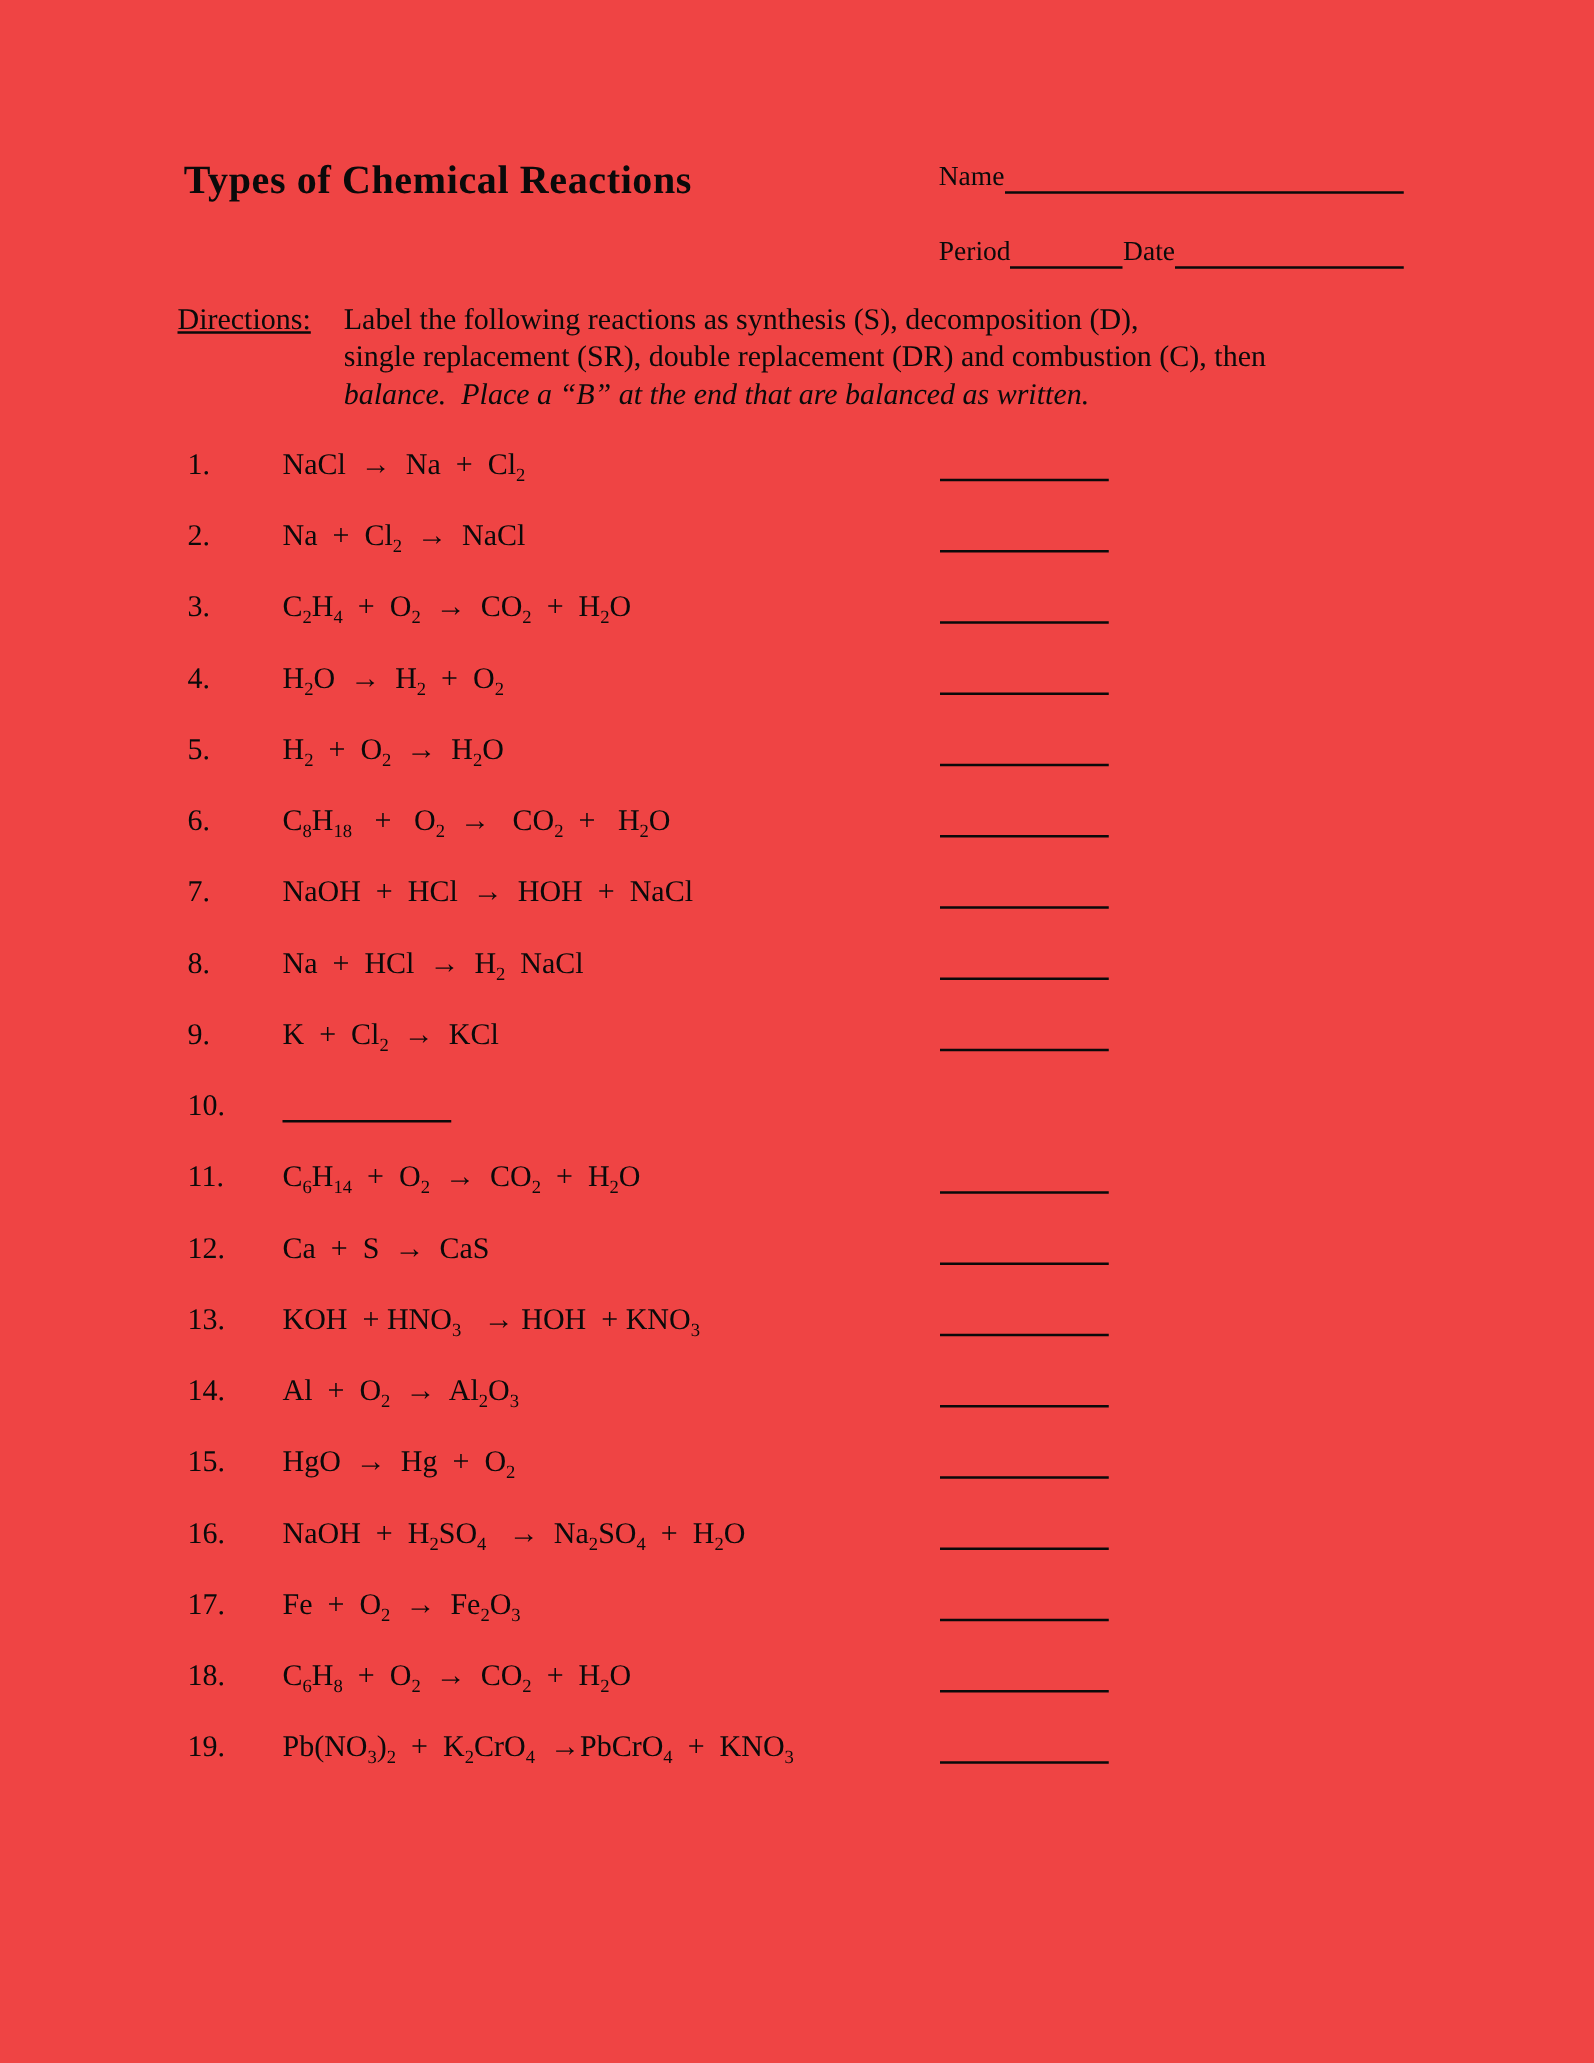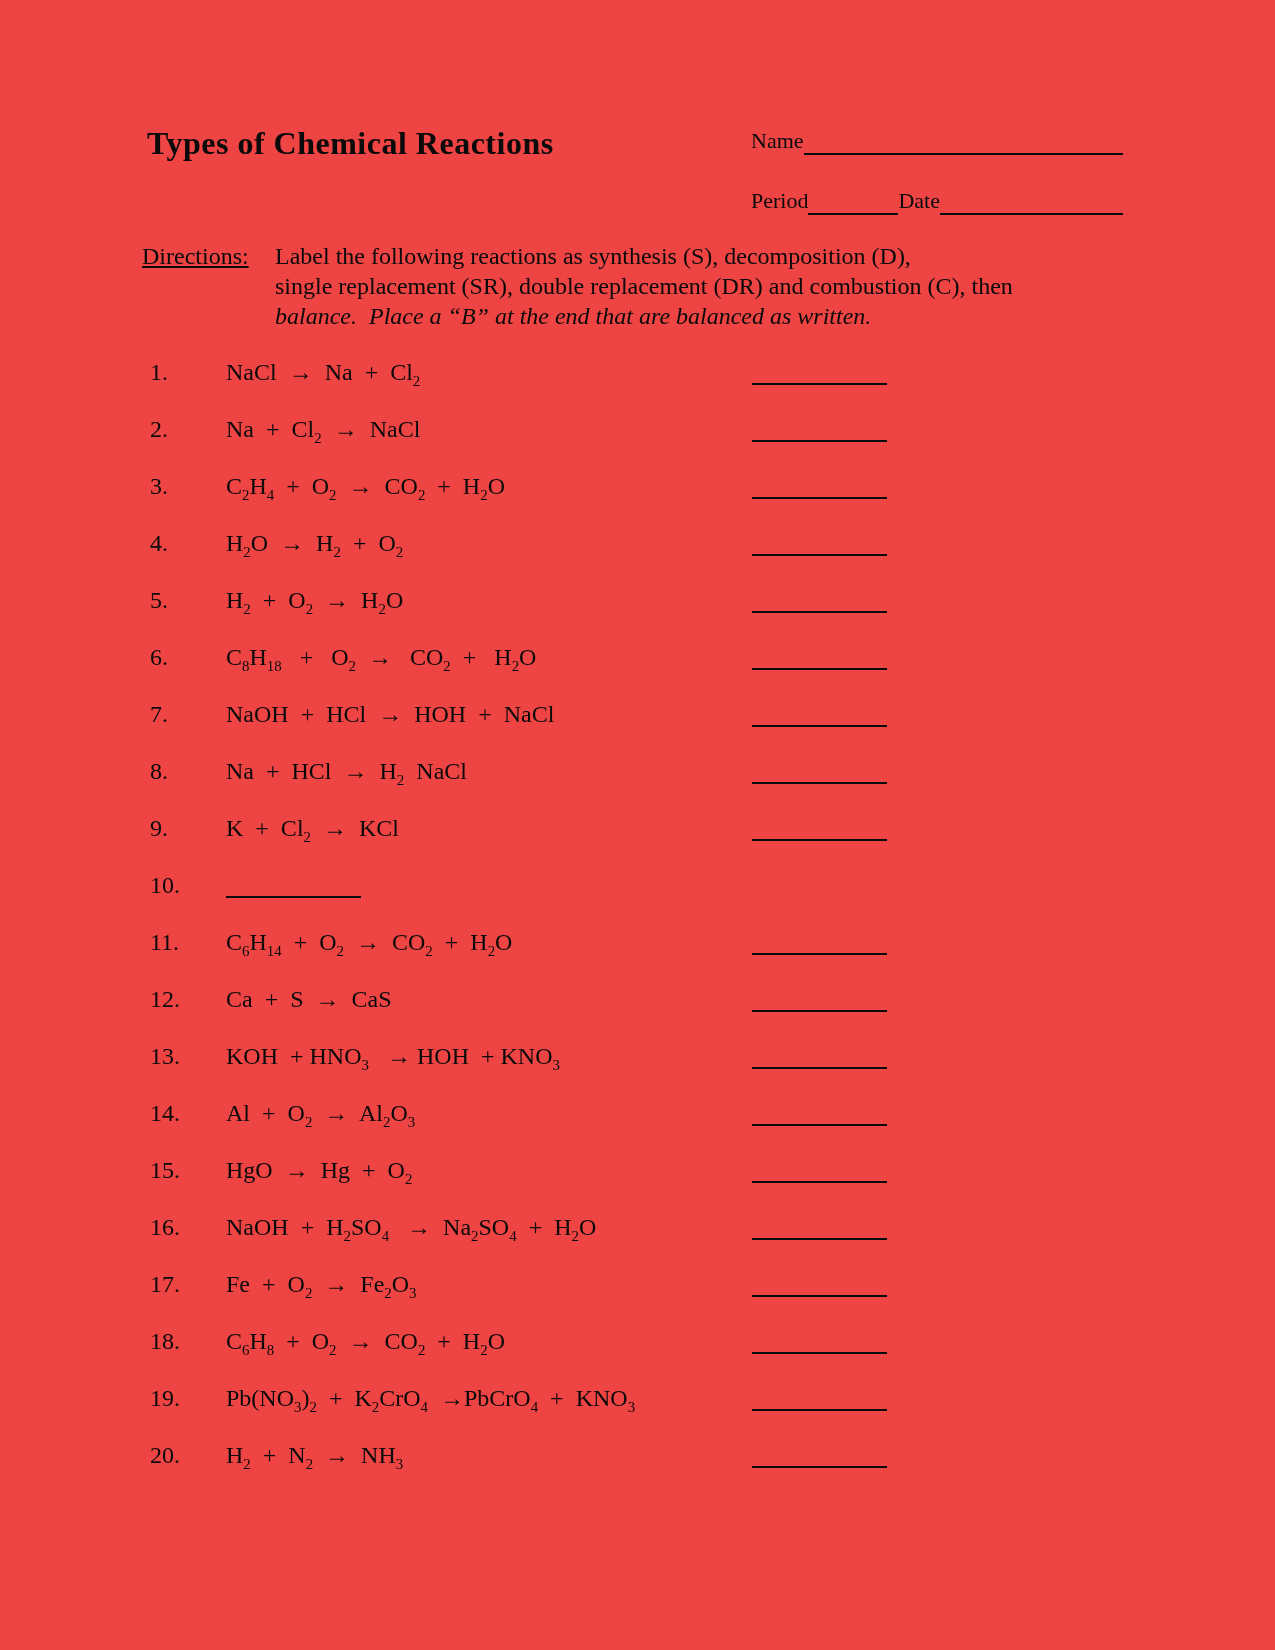--- a/index.html
+++ b/index.html
@@ -205,20 +205,15 @@
       <li class="q-row">
         <span class="q-num">18.</span>
         <span class="q-formula">C<sub>6</sub>H<sub>8</sub>  +  O<sub>2</sub>  →  CO<sub>2</sub>  +  H<sub>2</sub>O</span>
         <span class="q-blank"></span>
       </li>
       <li class="q-row">
         <span class="q-num">19.</span>
         <span class="q-formula">Pb(NO<sub>3</sub>)<sub>2</sub>  +  K<sub>2</sub>CrO<sub>4</sub>  →PbCrO<sub>4</sub>  +  KNO<sub>3</sub></span>
         <span class="q-blank"></span>
       </li>
-      <li class="q-row">
-        <span class="q-num">20.</span>
-        <span class="q-formula">H<sub>2</sub>  +  N<sub>2</sub>  →  NH<sub>3</sub></span>
-        <span class="q-blank"></span>
-      </li>
     </ol>
 
 </div>
 
 </body></html>

